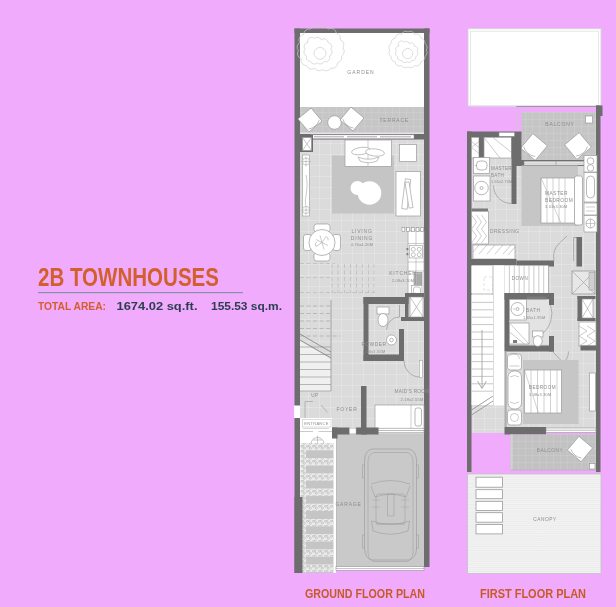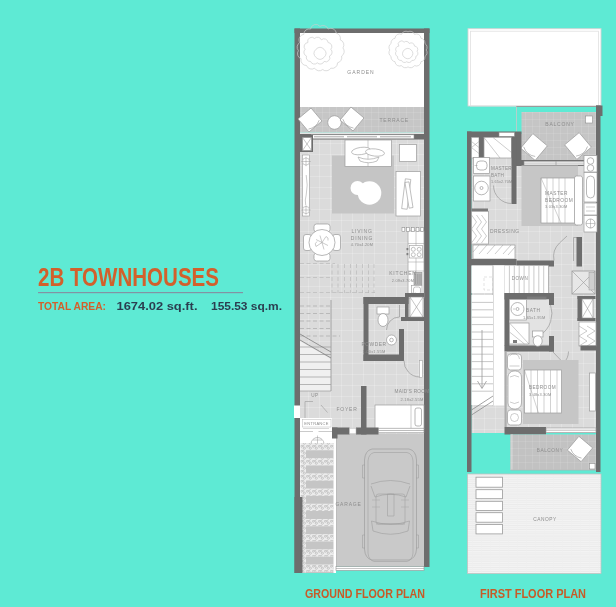--- a/index.html
+++ b/index.html
@@ -1,16 +1,16 @@
 <!DOCTYPE html>
 <html><head>
 <meta charset="utf-8">
 <style>
   html,body{margin:0;padding:0;background:#ffffff;}
-  .page{position:relative;width:616px;height:607px;background:#5eead4;font-family:"Liberation Sans",sans-serif;}
+  .page{position:relative;width:616px;height:607px;background:#f0abfc;font-family:"Liberation Sans",sans-serif;}
   svg{position:absolute;left:0;top:0;}
   .plantext{font-family:"Liberation Sans",sans-serif;fill:#8d8d8d;}
 </style>
 </head>
 <body>
 <div class="page">
 <svg width="616" height="607" viewBox="0 0 616 607">
 <defs>
   <pattern id="grid" width="11" height="11" patternUnits="userSpaceOnUse">
     <path d="M11 0H0V11" fill="none" stroke="#ffffff" stroke-opacity="0.5" stroke-width="0.8"></path>

